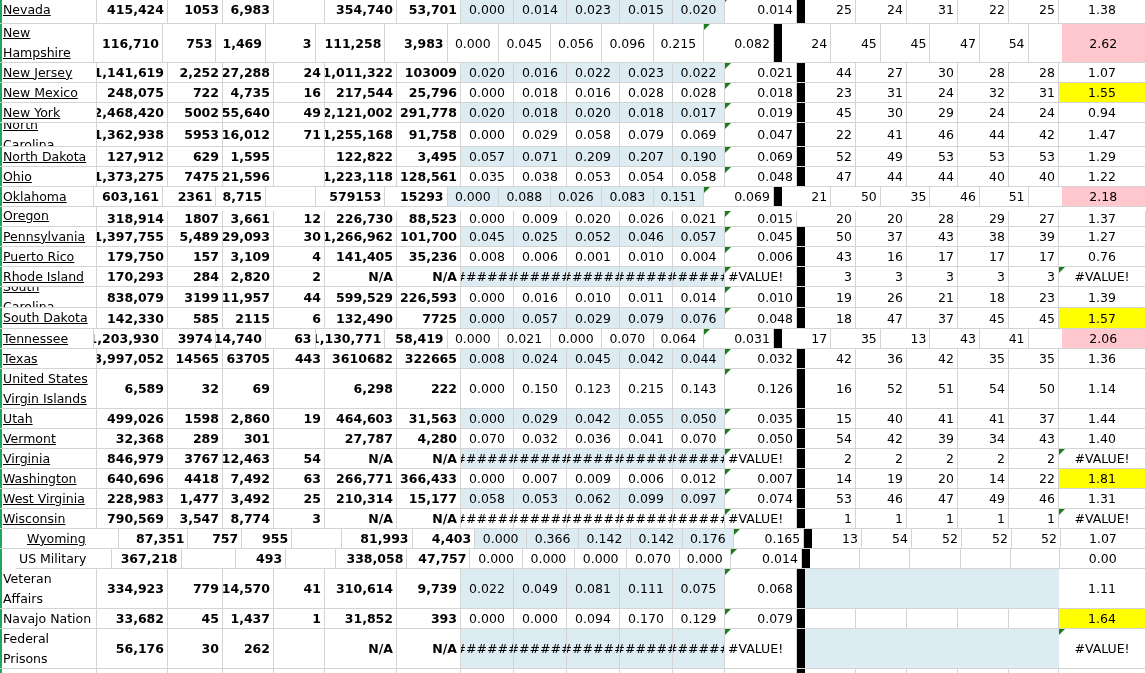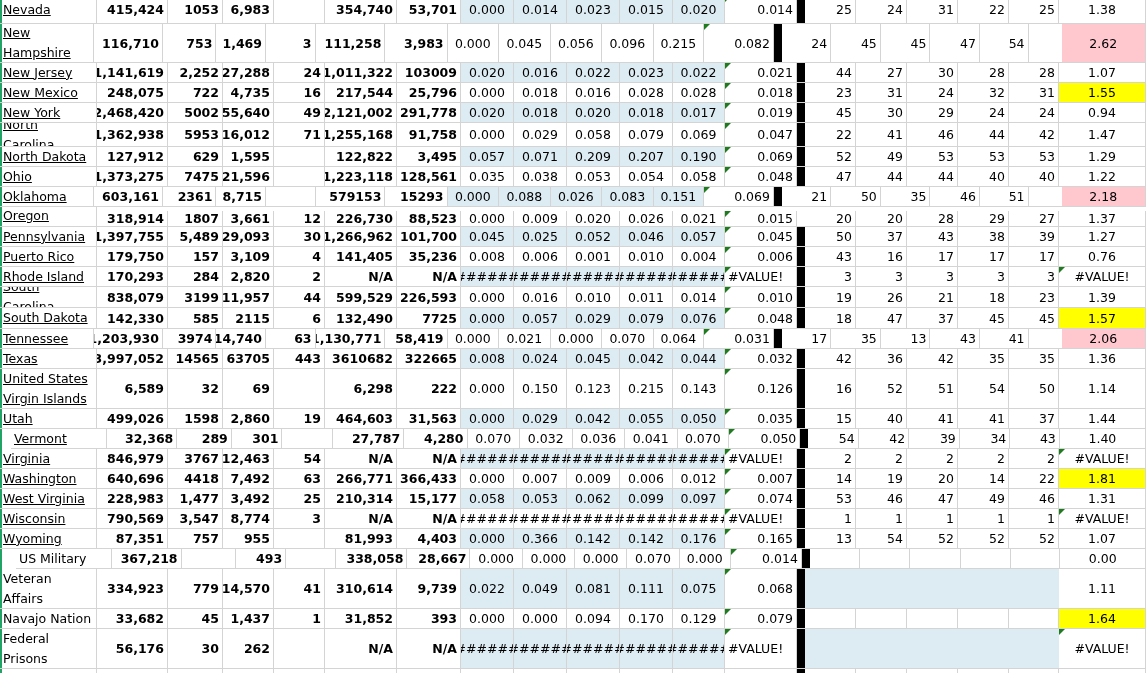--- a/index.html
+++ b/index.html
@@ -486,21 +486,21 @@
       <div class="cell c11">0.050</div>
       <div class="cell c12 tri">0.035</div>
       <div class="cell sep"></div>
       <div class="cell c13">15</div>
       <div class="cell c14">40</div>
       <div class="cell c15">41</div>
       <div class="cell c16">41</div>
       <div class="cell c17">37</div>
       <div class="cell c18">1.44</div>
     </div>
-    <div class="row" style="height: 20px; margin-left: 11px;">
+    <div class="row" style="height: 20px;">
       <div class="cell c0">
         <span class="lbl">Vermont</span>
       </div>
       <div class="cell c1 bold">32,368</div>
       <div class="cell c2 bold">289</div>
       <div class="cell c3 bold">301</div>
       <div class="cell c4 bold"></div>
       <div class="cell c5 bold">27,787</div>
       <div class="cell c6 bold">4,280</div>
       <div class="cell c7">0.070</div>
@@ -606,21 +606,21 @@
       <div class="cell c11">######</div>
       <div class="cell c12 tri err">#VALUE!</div>
       <div class="cell sep"></div>
       <div class="cell c13">1</div>
       <div class="cell c14">1</div>
       <div class="cell c15">1</div>
       <div class="cell c16">1</div>
       <div class="cell c17">1</div>
       <div class="cell c18 tri">#VALUE!</div>
     </div>
-    <div class="row band" style="height: 20px;">
+    <div class="row band" style="height: 20px; padding-left: 24px;">
       <div class="cell c0">
         <span class="lbl">Wyoming</span>
       </div>
       <div class="cell c1 bold">87,351</div>
       <div class="cell c2 bold">757</div>
       <div class="cell c3 bold">955</div>
       <div class="cell c4 bold"></div>
       <div class="cell c5 bold">81,993</div>
       <div class="cell c6 bold">4,403</div>
       <div class="cell c7">0.000</div>
@@ -639,21 +639,21 @@
     </div>
     <div class="row" style="height: 20px; margin-left: 16px;">
       <div class="cell c0">
         <span class="lbl plain">US Military</span>
       </div>
       <div class="cell c1 bold">367,218</div>
       <div class="cell c2 bold"></div>
       <div class="cell c3 bold">493</div>
       <div class="cell c4 bold"></div>
       <div class="cell c5 bold">338,058</div>
-      <div class="cell c6 bold">28,667</div>
+      <div class="cell c6 bold">47,757</div>
       <div class="cell c7">0.000</div>
       <div class="cell c8">0.000</div>
       <div class="cell c9">0.000</div>
       <div class="cell c10">0.070</div>
       <div class="cell c11">0.000</div>
       <div class="cell c12 tri">0.014</div>
       <div class="cell sep"></div>
       <div class="cell c13"></div>
       <div class="cell c14"></div>
       <div class="cell c15"></div>

